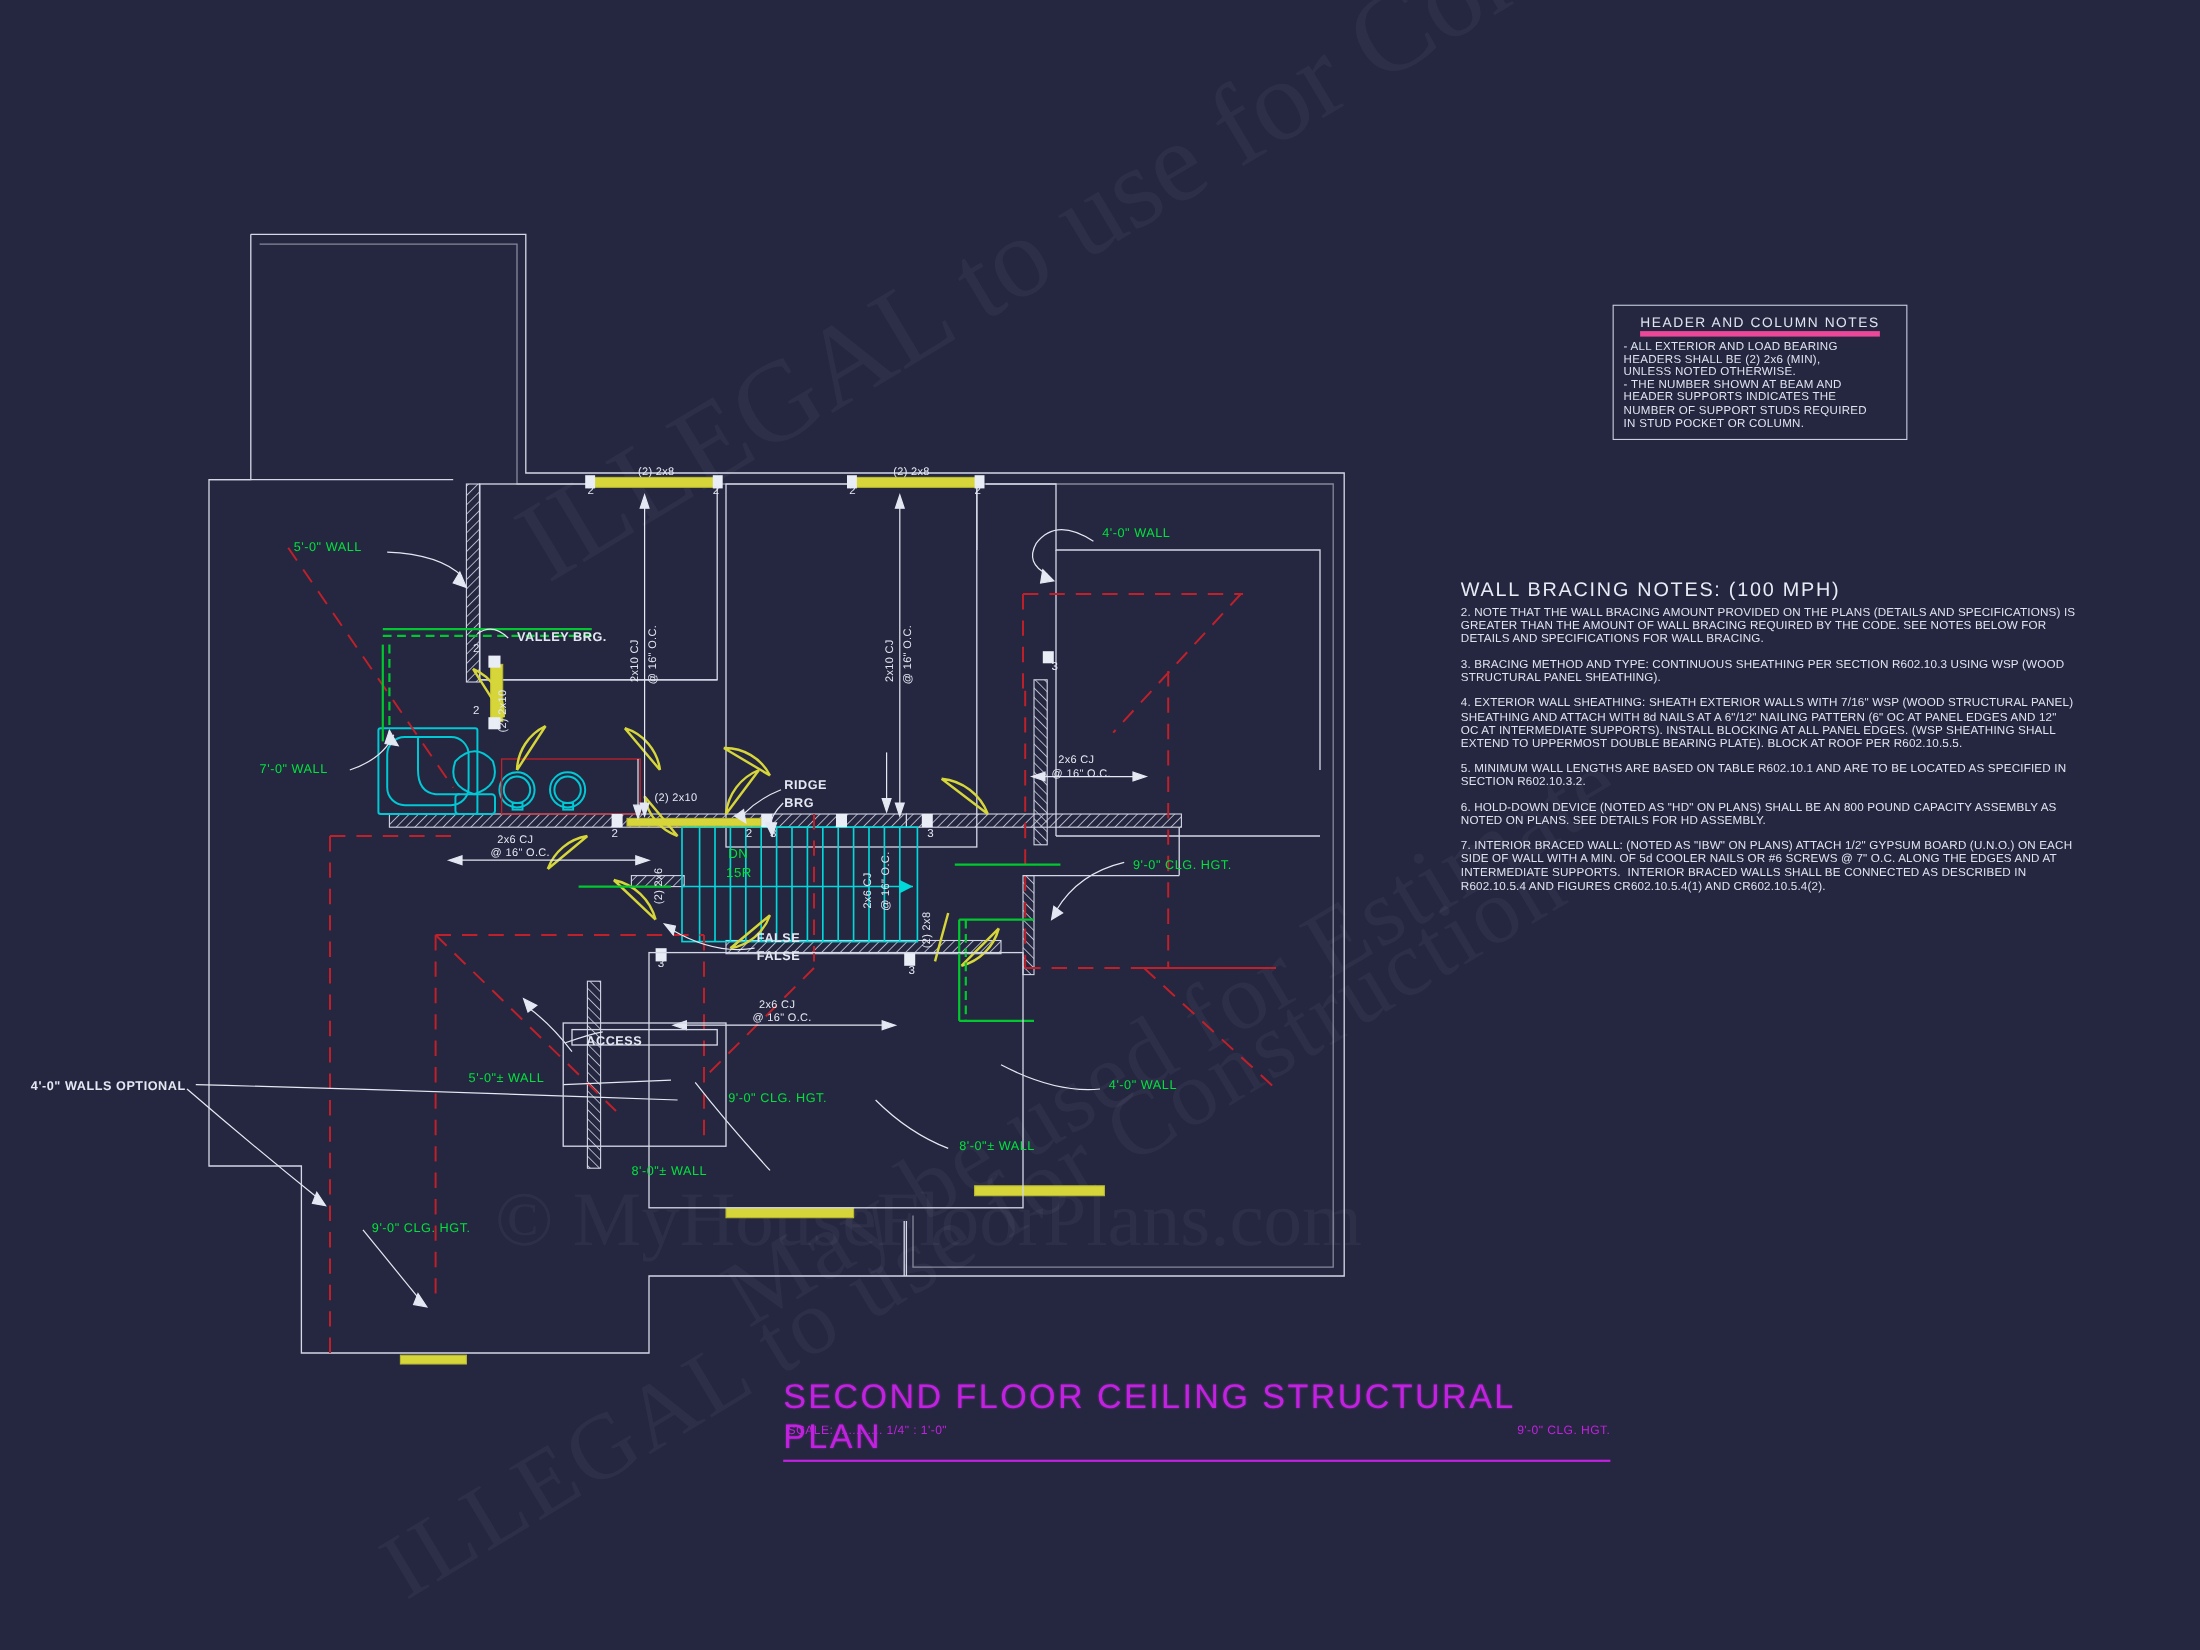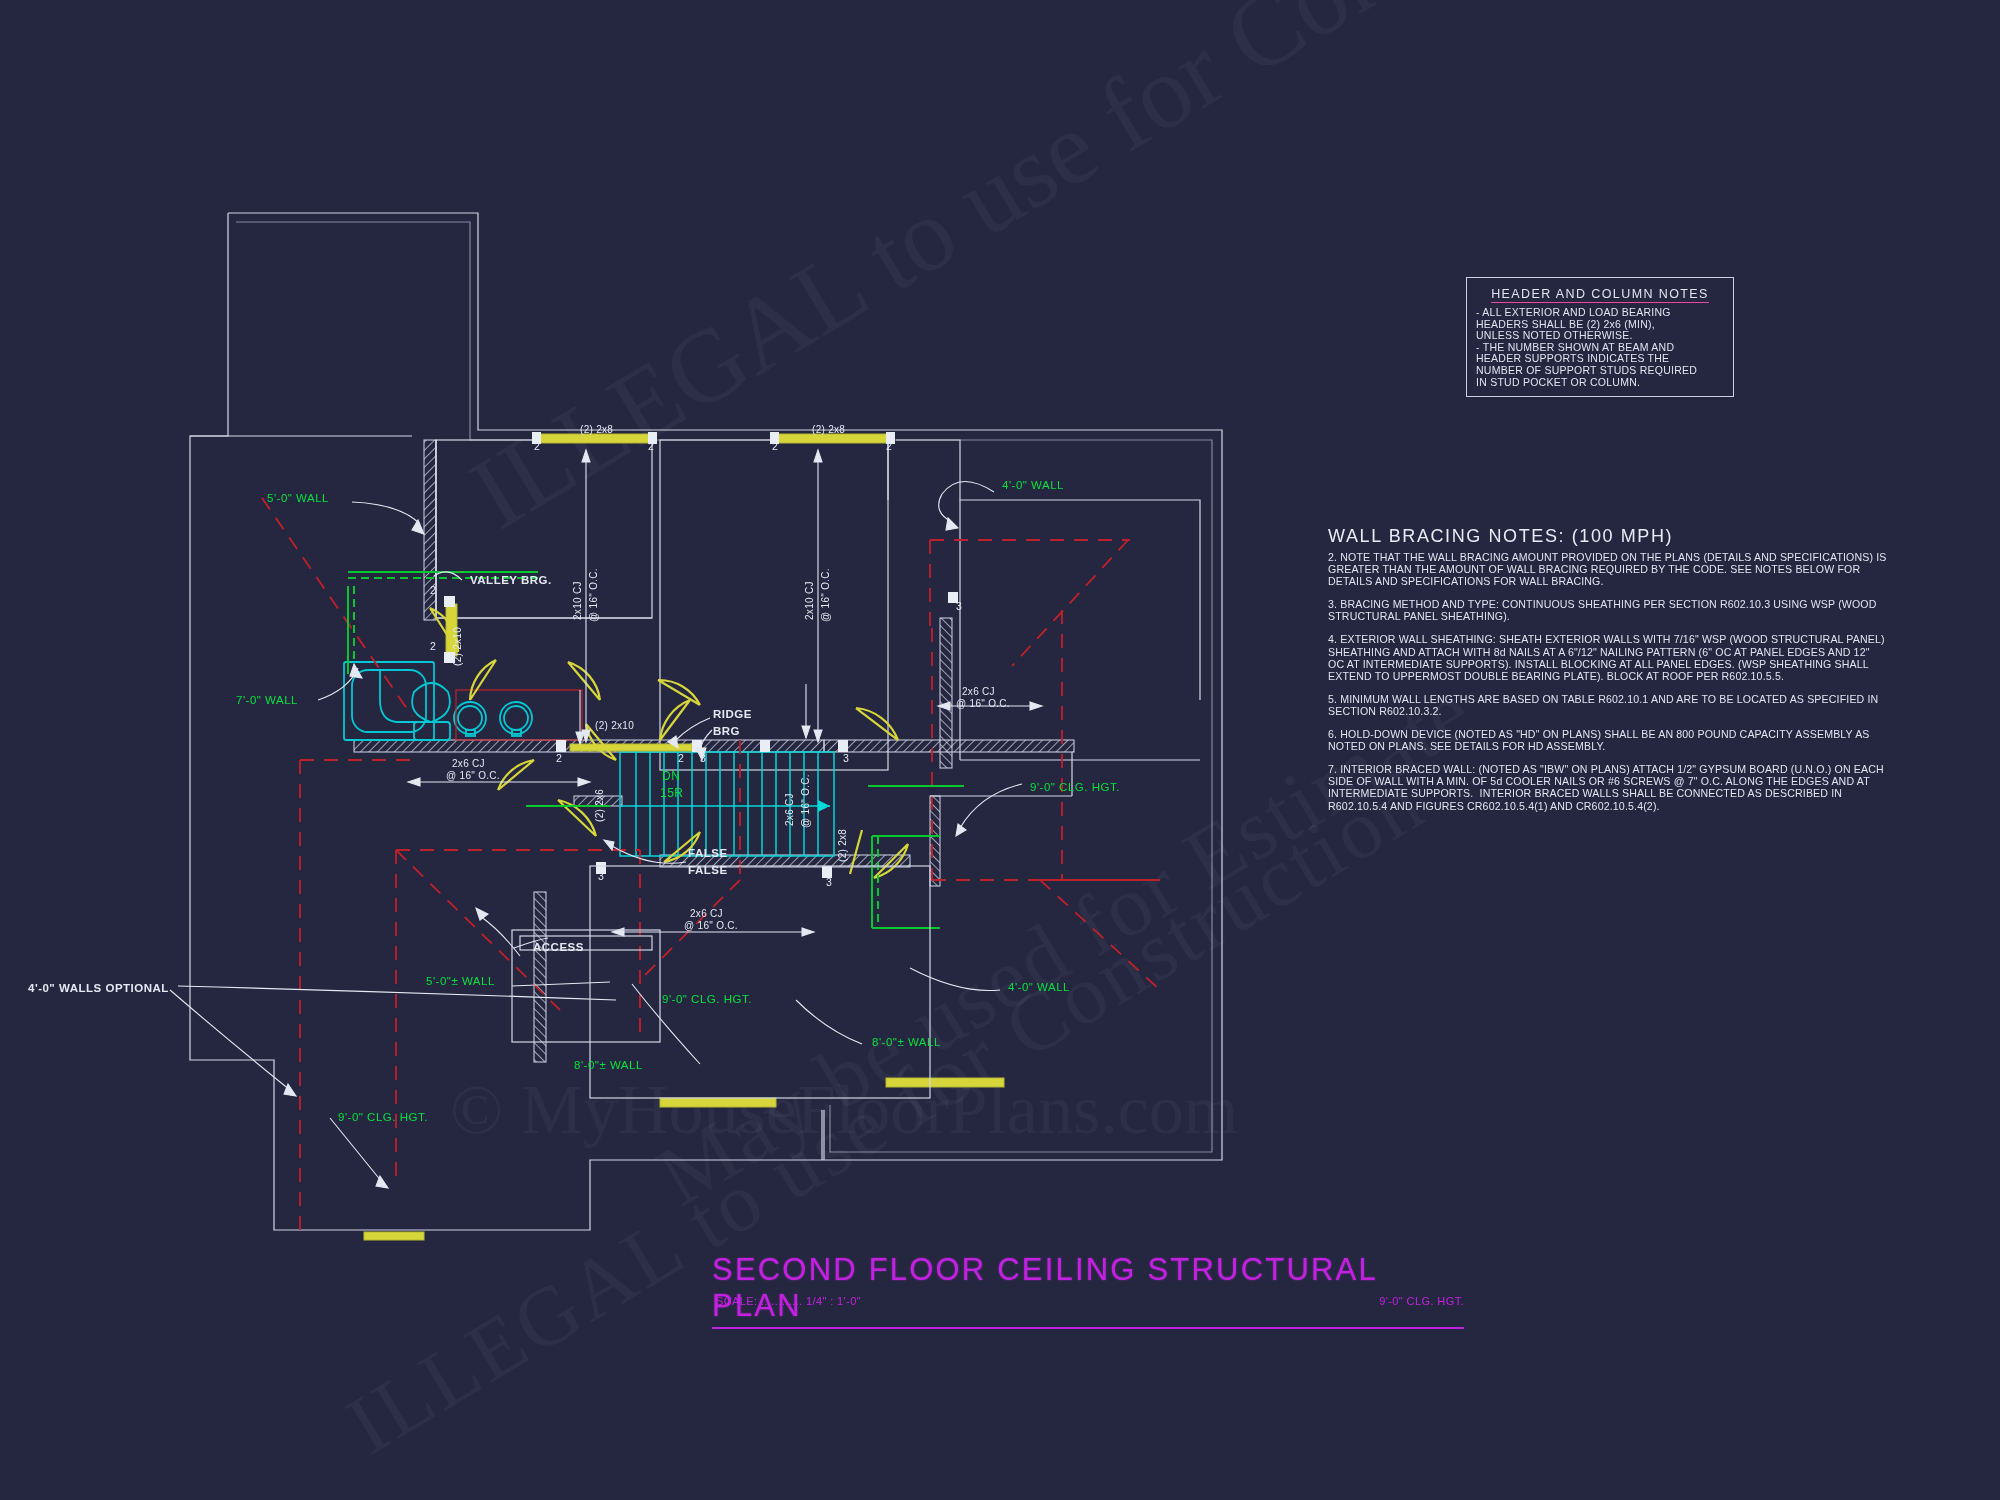--- a/index.html
+++ b/index.html
@@ -30,21 +30,21 @@
   .notebox {
     position: absolute;
     border: 1px solid #c9cfe0;
     padding: 6px 9px 8px 9px;
     color: #dfe4f0;
   }
   .notebox .nb-title {
     text-align: center;
     font-size: 12.5px;
     letter-spacing: 1.4px;
-    border-bottom: 1px solid #ec4899;
+    border-bottom: 5px solid #ec4899;
     display: inline-block;
     margin: 0 auto 4px auto;
     padding-bottom: 1px;
   }
   .nb-title-wrap { text-align: center; }
   .notebox .nb-line { font-size: 10.5px; line-height: 11.6px; letter-spacing: .25px; }
 
   .wbn-title { font-size: 18px; letter-spacing: 1.6px; color: #e8ecf6; margin-top: 26px; }
   .wbn-p { font-size: 10.6px; line-height: 12.1px; letter-spacing: .15px; color: #dfe4f0; margin-bottom: 11px; white-space: pre-wrap; width: 560px; }
 

